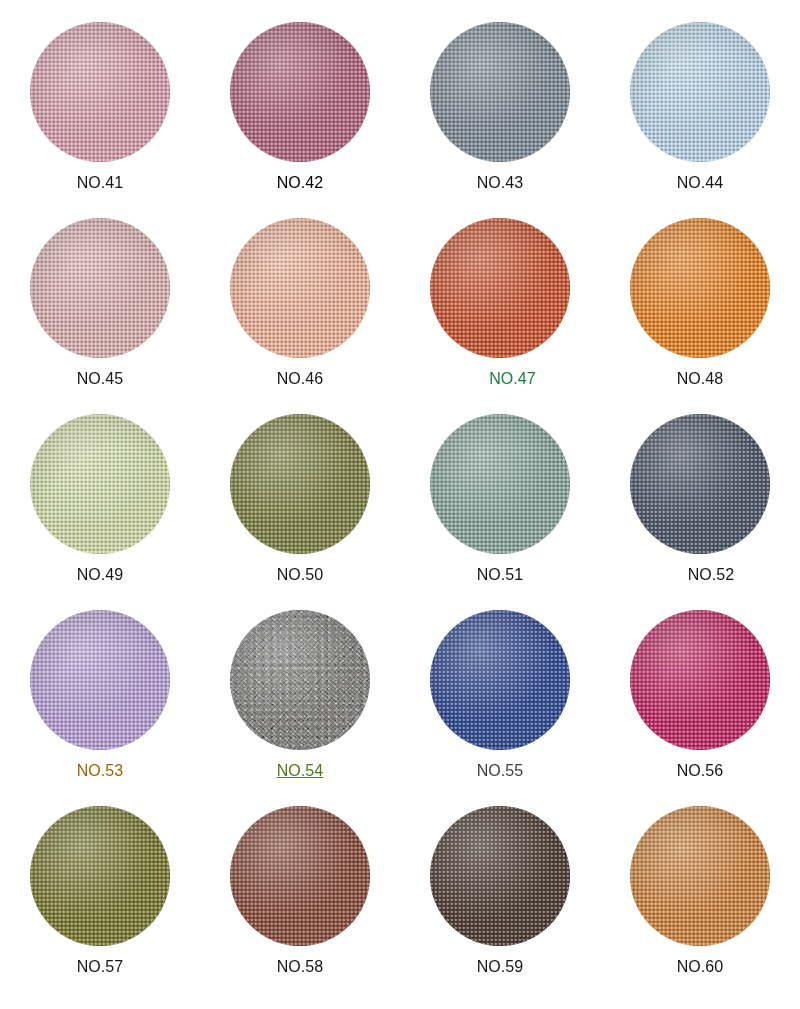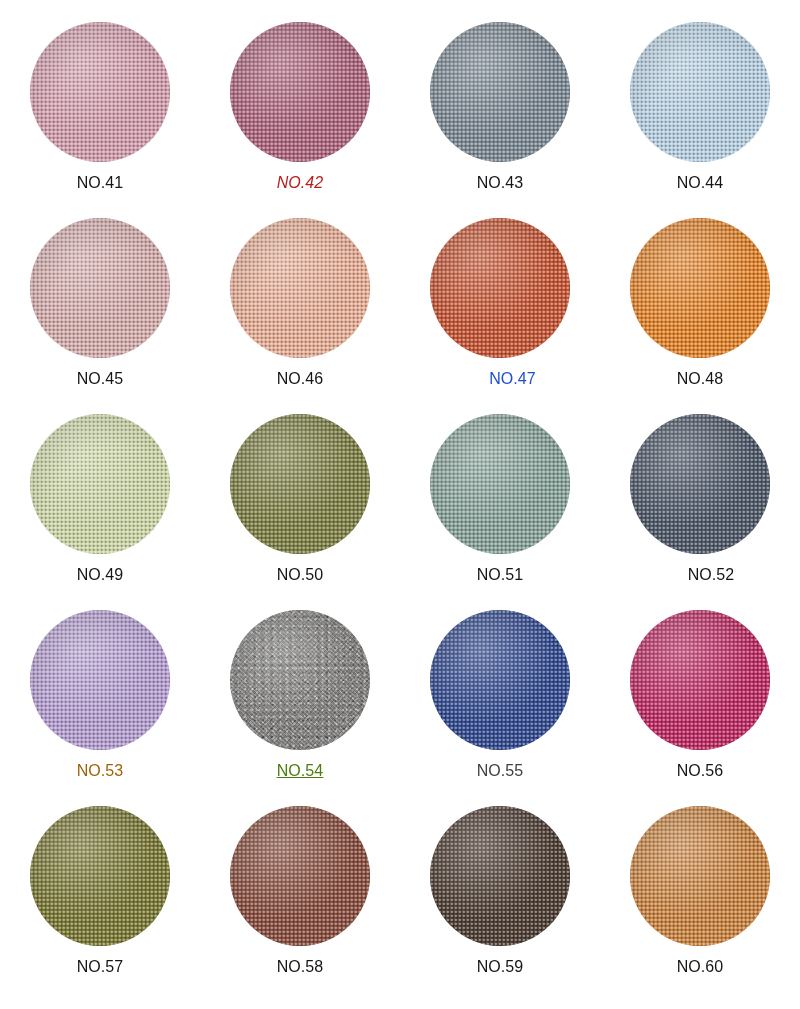--- a/index.html
+++ b/index.html
@@ -143,21 +143,21 @@
         <div class="swatch-disc weave" title="rose pink" style="--swatch-color: #dfa3b4;"></div>
         <div class="swatch-shade"></div>
       </div>
       <div class="swatch-label" style="color: rgb(22, 22, 22);">NO.41</div>
     </div>
     <div class="swatch-cell">
       <div class="swatch-disc-wrap">
         <div class="swatch-disc weave" title="dusty mauve" style="--swatch-color: #b5647f;"></div>
         <div class="swatch-shade"></div>
       </div>
-      <div class="swatch-label" style="color: #b91c1c; font-style: italic;">NO.42</div>
+      <div class="swatch-label" style="color: #000000;">NO.42</div>
     </div>
     <div class="swatch-cell">
       <div class="swatch-disc-wrap">
         <div class="swatch-disc weave" title="slate blue gray" style="--swatch-color: #7e8c98;"></div>
         <div class="swatch-shade"></div>
       </div>
       <div class="swatch-label" style="color: rgb(22, 22, 22);">NO.43</div>
     </div>
     <div class="swatch-cell">
       <div class="swatch-disc-wrap">
@@ -178,21 +178,21 @@
         <div class="swatch-disc weave" title="peach" style="--swatch-color: #f6b69b;"></div>
         <div class="swatch-shade"></div>
       </div>
       <div class="swatch-label" style="color: rgb(22, 22, 22);">NO.46</div>
     </div>
     <div class="swatch-cell">
       <div class="swatch-disc-wrap">
         <div class="swatch-disc weave" title="burnt orange" style="--swatch-color: #d1522c;"></div>
         <div class="swatch-shade"></div>
       </div>
-      <div class="swatch-label" style="color: #1d4ed8; margin-left: 25px;">NO.47</div>
+      <div class="swatch-label" style="color: #15803d; margin-left: 25px;">NO.47</div>
     </div>
     <div class="swatch-cell">
       <div class="swatch-disc-wrap">
         <div class="swatch-disc weave" title="bright orange" style="--swatch-color: #f08520;"></div>
         <div class="swatch-shade"></div>
       </div>
       <div class="swatch-label" style="color: rgb(22, 22, 22);">NO.48</div>
     </div>
     <div class="swatch-cell">
       <div class="swatch-disc-wrap">

